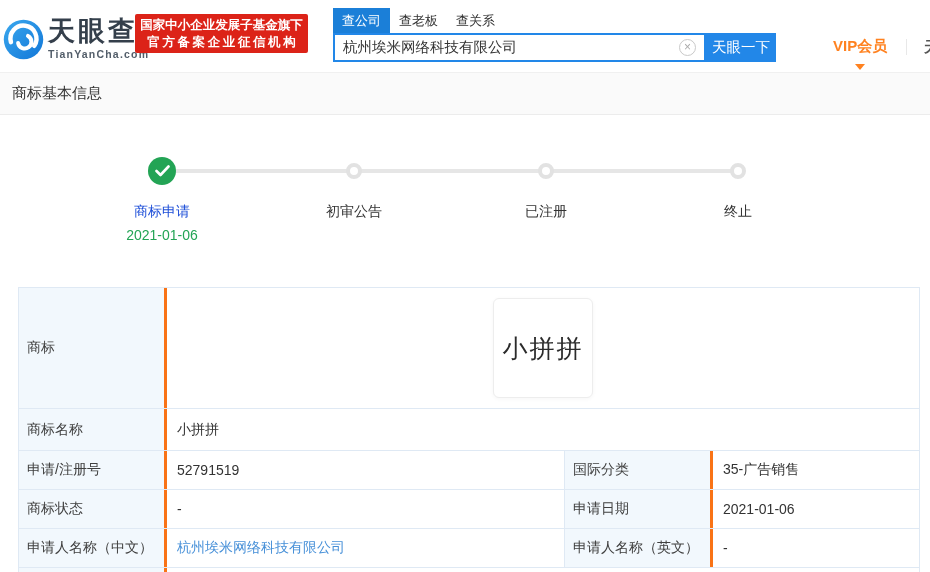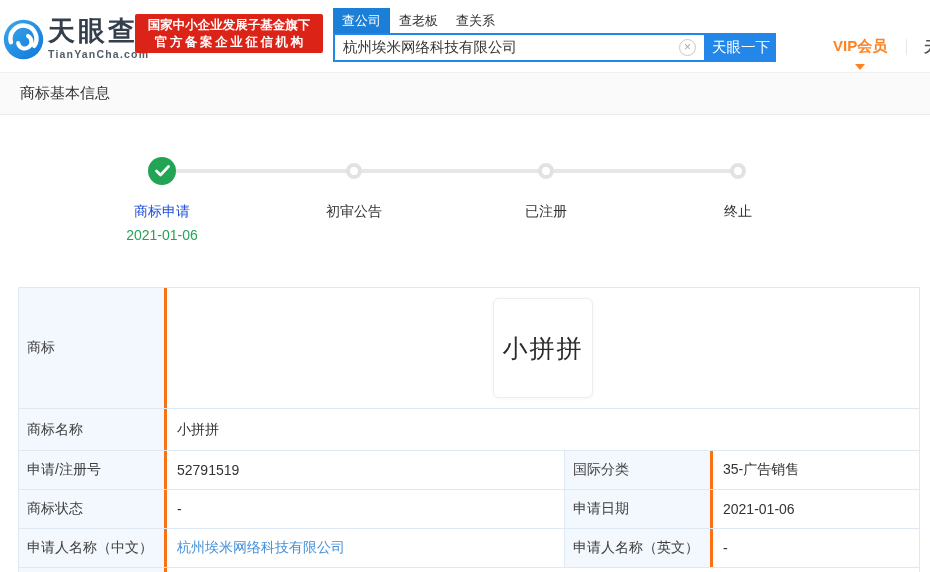--- a/index.html
+++ b/index.html
@@ -8,21 +8,21 @@
   .page { position:relative; width:930px; height:572px; background:#fff; overflow:hidden; }
 
   
   .header { position:relative; height:72px; background:#fff; }
   .logo { position:absolute; left:2px; top:18px; display:flex; align-items:center; }
   .logo-icon { width:43px; height:43px; display:block; }
   .logo-text { margin-left:3px; }
   .brand-name { font-size:27px; font-weight:bold; color:#343f4b; letter-spacing:3px; line-height:28px;font-family:Liberation Mono, monospace; }
   .brand-domain { font-size:10.5px; font-weight:bold; color:#525d69; letter-spacing:1.2px; margin-top:1px; }
 
-  .badge { position:absolute; left:135px; top:14px; width:188px; height:39px; background:#dc2318;
+  .badge { position:absolute; left:135px; top:14px; width:173px; height:39px; background:#dc2318;
            border-radius:2px; color:#fff; font-weight:bold; font-size:12.5px; text-align:center;
            padding-top:3px; line-height:17px; }
   .badge-line2 { letter-spacing:2.6px; text-indent:2.6px; }
 
   .search-area { position:absolute; left:333px; top:10px; }
   .tabs { display:flex; align-items:flex-end; height:23px; }
   .tab { font-size:13px; color:#333; padding:4px 9px 3px; cursor:pointer; }
   .tab.active { background:#1b7fd8; color:#fff; }
   .search-row { display:flex; }
   .input-wrap { width:373px; height:29px; border:2px solid #2287e8; background:#fff;
@@ -37,21 +37,21 @@
   .vip { position:absolute; left:833px; top:37px; display:flex; align-items:center; gap:6px;
          color:#ff8220; font-size:15px; font-weight:bold; cursor:pointer;flex-direction:column; }
   .caret-down { width:0; height:0; border-left:5px solid transparent; border-right:5px solid transparent;
                 border-top:6px solid #ff8220; margin-top:2px; }
   .vdivider { position:absolute; left:906px; top:39px; width:1px; height:16px; background:#e8e8e8; }
   .edge-frag { position:absolute; left:924px; top:38px; width:6px; height:18px; overflow:hidden;
                font-size:15px; font-weight:bold; color:#555; white-space:nowrap; }
 
   
   .title-bar { height:43px; background:#fafafa; border-top:1px solid #f0f0f0; border-bottom:1px solid #ececec;
-               display:flex; align-items:center; padding-left:20px; }
+               display:flex; align-items:center; padding-left:12px; }
   .page-title { font-size:15px; color:#333; }
 
   
   .steps { position:relative; height:172px; background:#fff; }
   .step-line { position:absolute; left:162px; top:54px; width:576px; height:4px; background:#e6e6e6; border-radius:2px; }
   .step { position:absolute; top:0; width:192px; height:172px; }
   .dot { position:absolute; left:50%; top:56px; transform:translate(-50%,-50%); }
   .dot-done { width:28px; height:28px; border-radius:50%; background:#23a455;
               display:flex; align-items:center; justify-content:center; }
   .dot-pending { width:16px; height:16px; border:4px solid #e2e2e2; background:#fff; border-radius:50%; }

